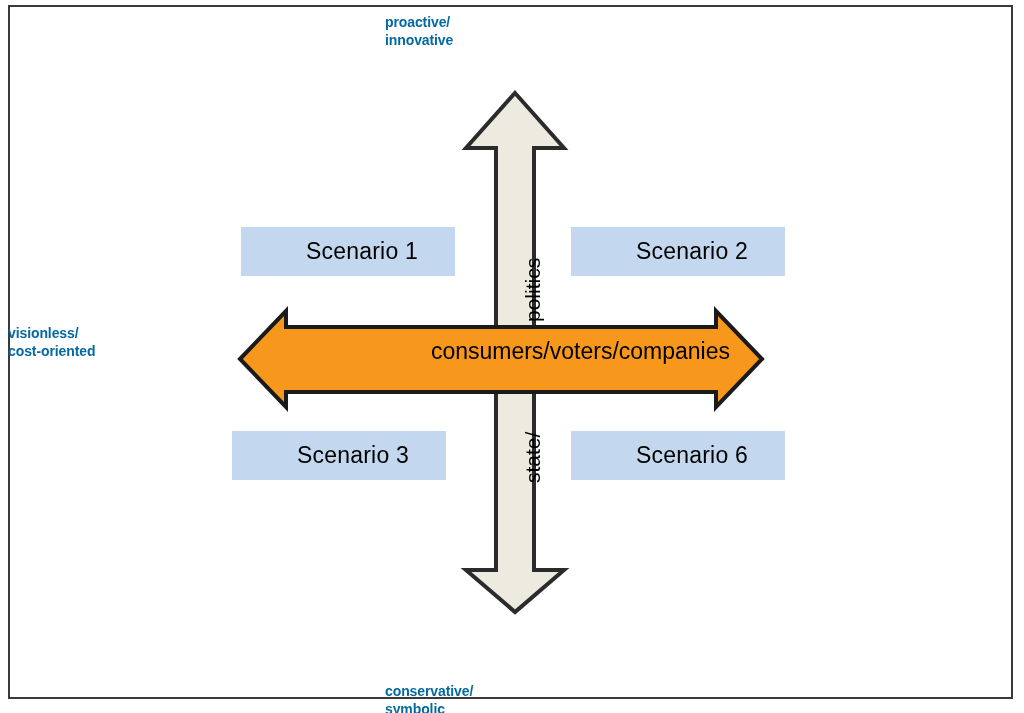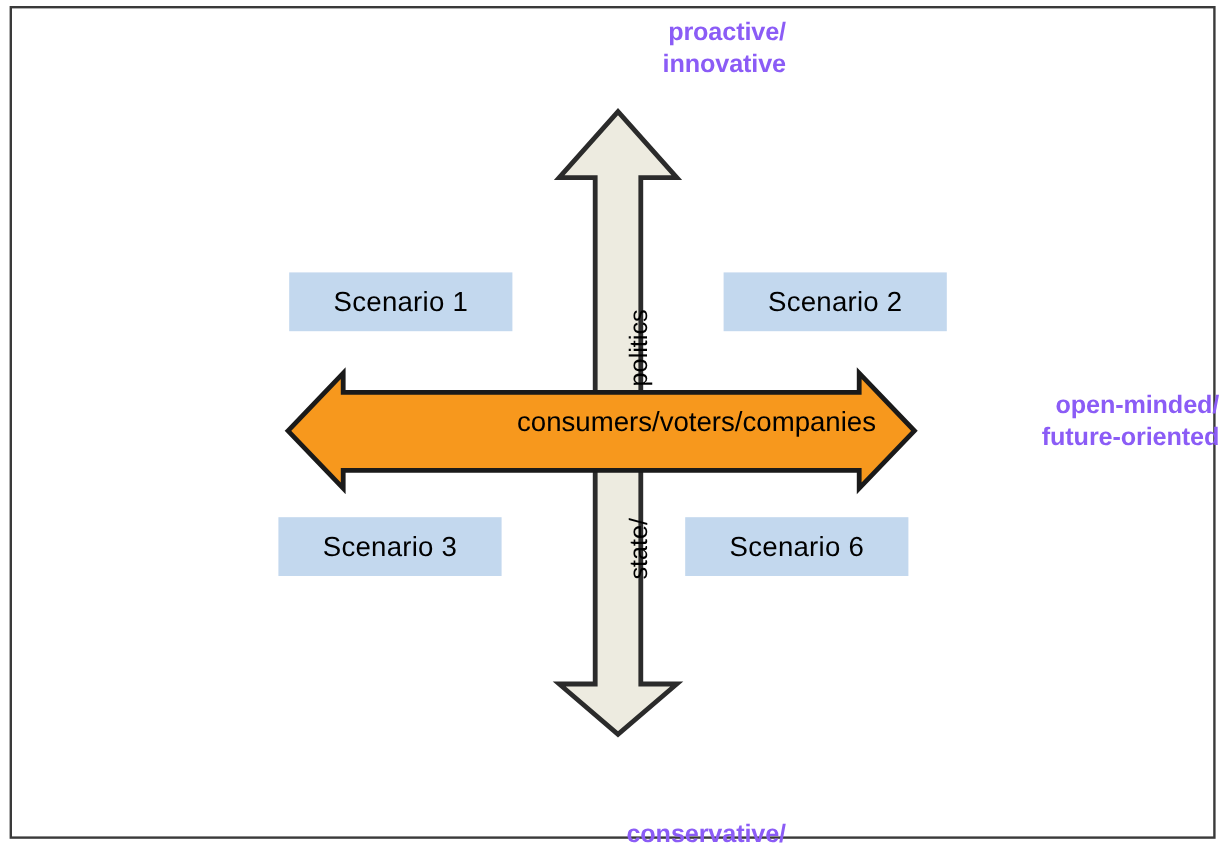--- a/index.html
+++ b/index.html
@@ -35,24 +35,24 @@
     position: absolute;
     left: 0;
     top: 0;
     width: 1024px;
     height: 713px;
   }
   
   .axis-label {
     position: absolute;
     font-weight: bold;
-    font-size: 21px;
+    font-size: 14px;
     line-height: 1.28;
-    color: #8b5cf6;
-    text-align: right;
+    color: #0369a1;
+    text-align: left;
     white-space: pre-line;
     letter-spacing: -0.1px;
   }
   #label-top {
     left: 385px;
     top: 14px;
     width: 270px;
   }
   #label-bottom {
     left: 385px;
@@ -75,23 +75,24 @@
     position: absolute;
     width: 186px;
     height: 49px;
     background: #c3d8ee;
     display: flex;
     align-items: center;
     justify-content: center;
     font-size: 23px;
     color: #000000;
     letter-spacing: 0.2px;
+    padding-left: 28px;
   }
   #scenario-1 { left: 241px; top: 227px; }
-  #scenario-2 { left: 571px; top: 227px; margin-left: 32px; }
+  #scenario-2 { left: 571px; top: 227px; }
   #scenario-3 { left: 232px; top: 431px; }
   #scenario-4 { left: 571px; top: 431px; }
 
   
   .arrow-text-h {
     position: absolute;
     left: 300px;
     top: 337px;
     width: 430px;
     text-align: right;
@@ -128,23 +129,23 @@
 
     <polygon points="240,359 286,311 286,327 716,327 716,311 762,359 716,407 716,392 286,392 286,407" fill="#f7981d" stroke="#1a1a1a" stroke-width="4" stroke-linejoin="miter"></polygon>
   </svg>
 
   <div class="axis-label" id="label-top">proactive/
 innovative</div>
 
   <div class="axis-label" id="label-bottom">conservative/
 symbolic</div>
 
+  <div class="axis-label" id="label-left">visionless/
+cost-oriented</div>
 
-  <div class="axis-label" id="label-right">open-minded/
-future-oriented</div>
 
   <div class="scenario-box" id="scenario-1">Scenario 1</div>
 
   <div class="scenario-box" id="scenario-2">Scenario 2</div>
 
   <div class="scenario-box" id="scenario-3">Scenario 3</div>
 
   <div class="scenario-box" id="scenario-4">Scenario 6</div>
 
   <div class="arrow-text-h">consumers/voters/companies</div>

